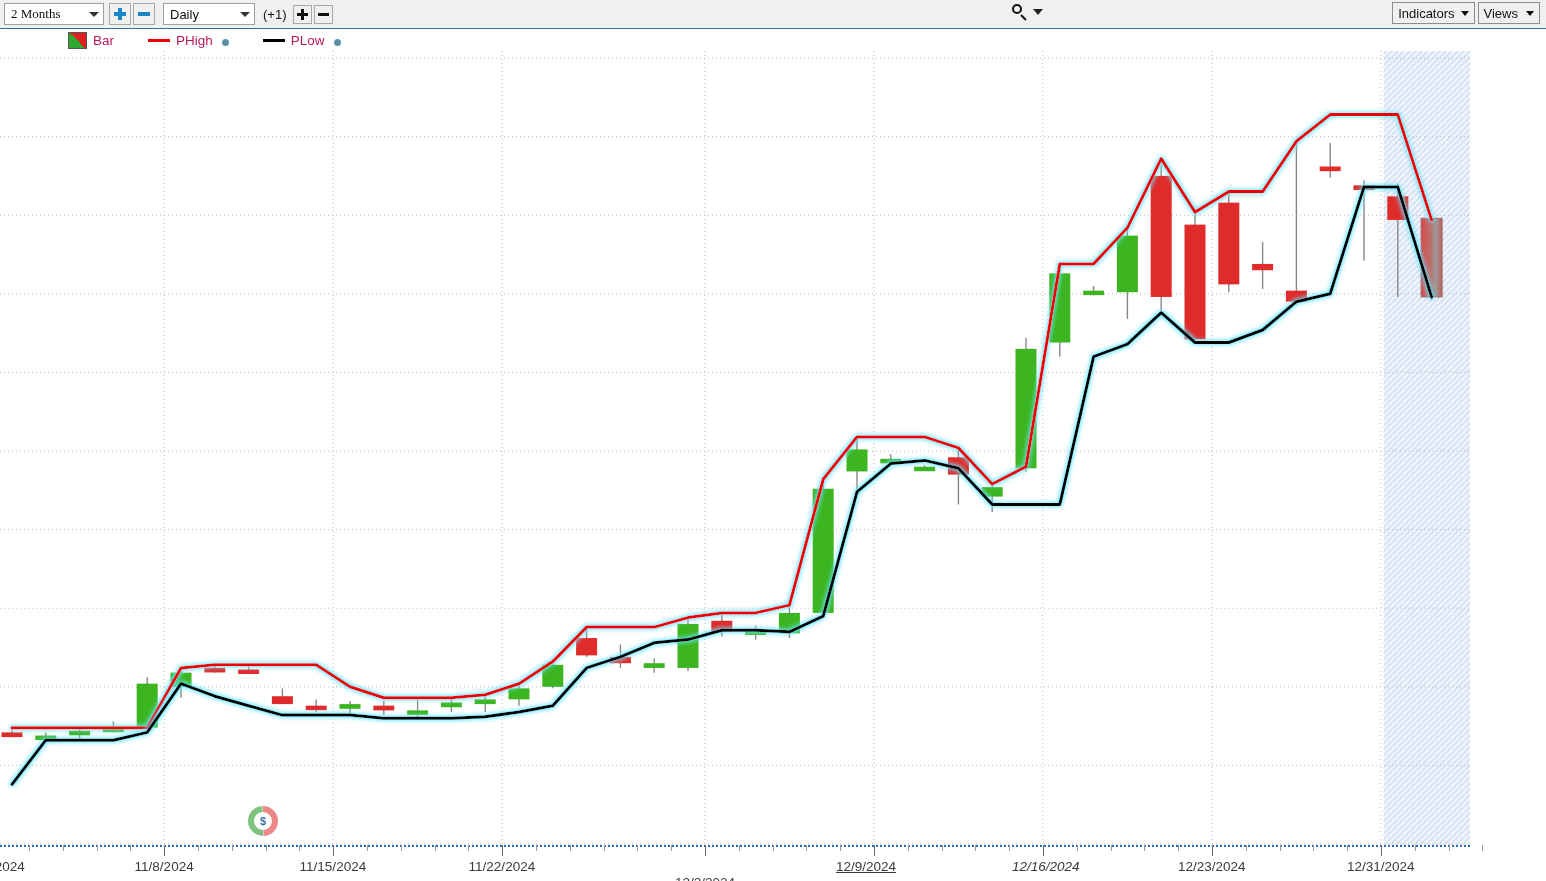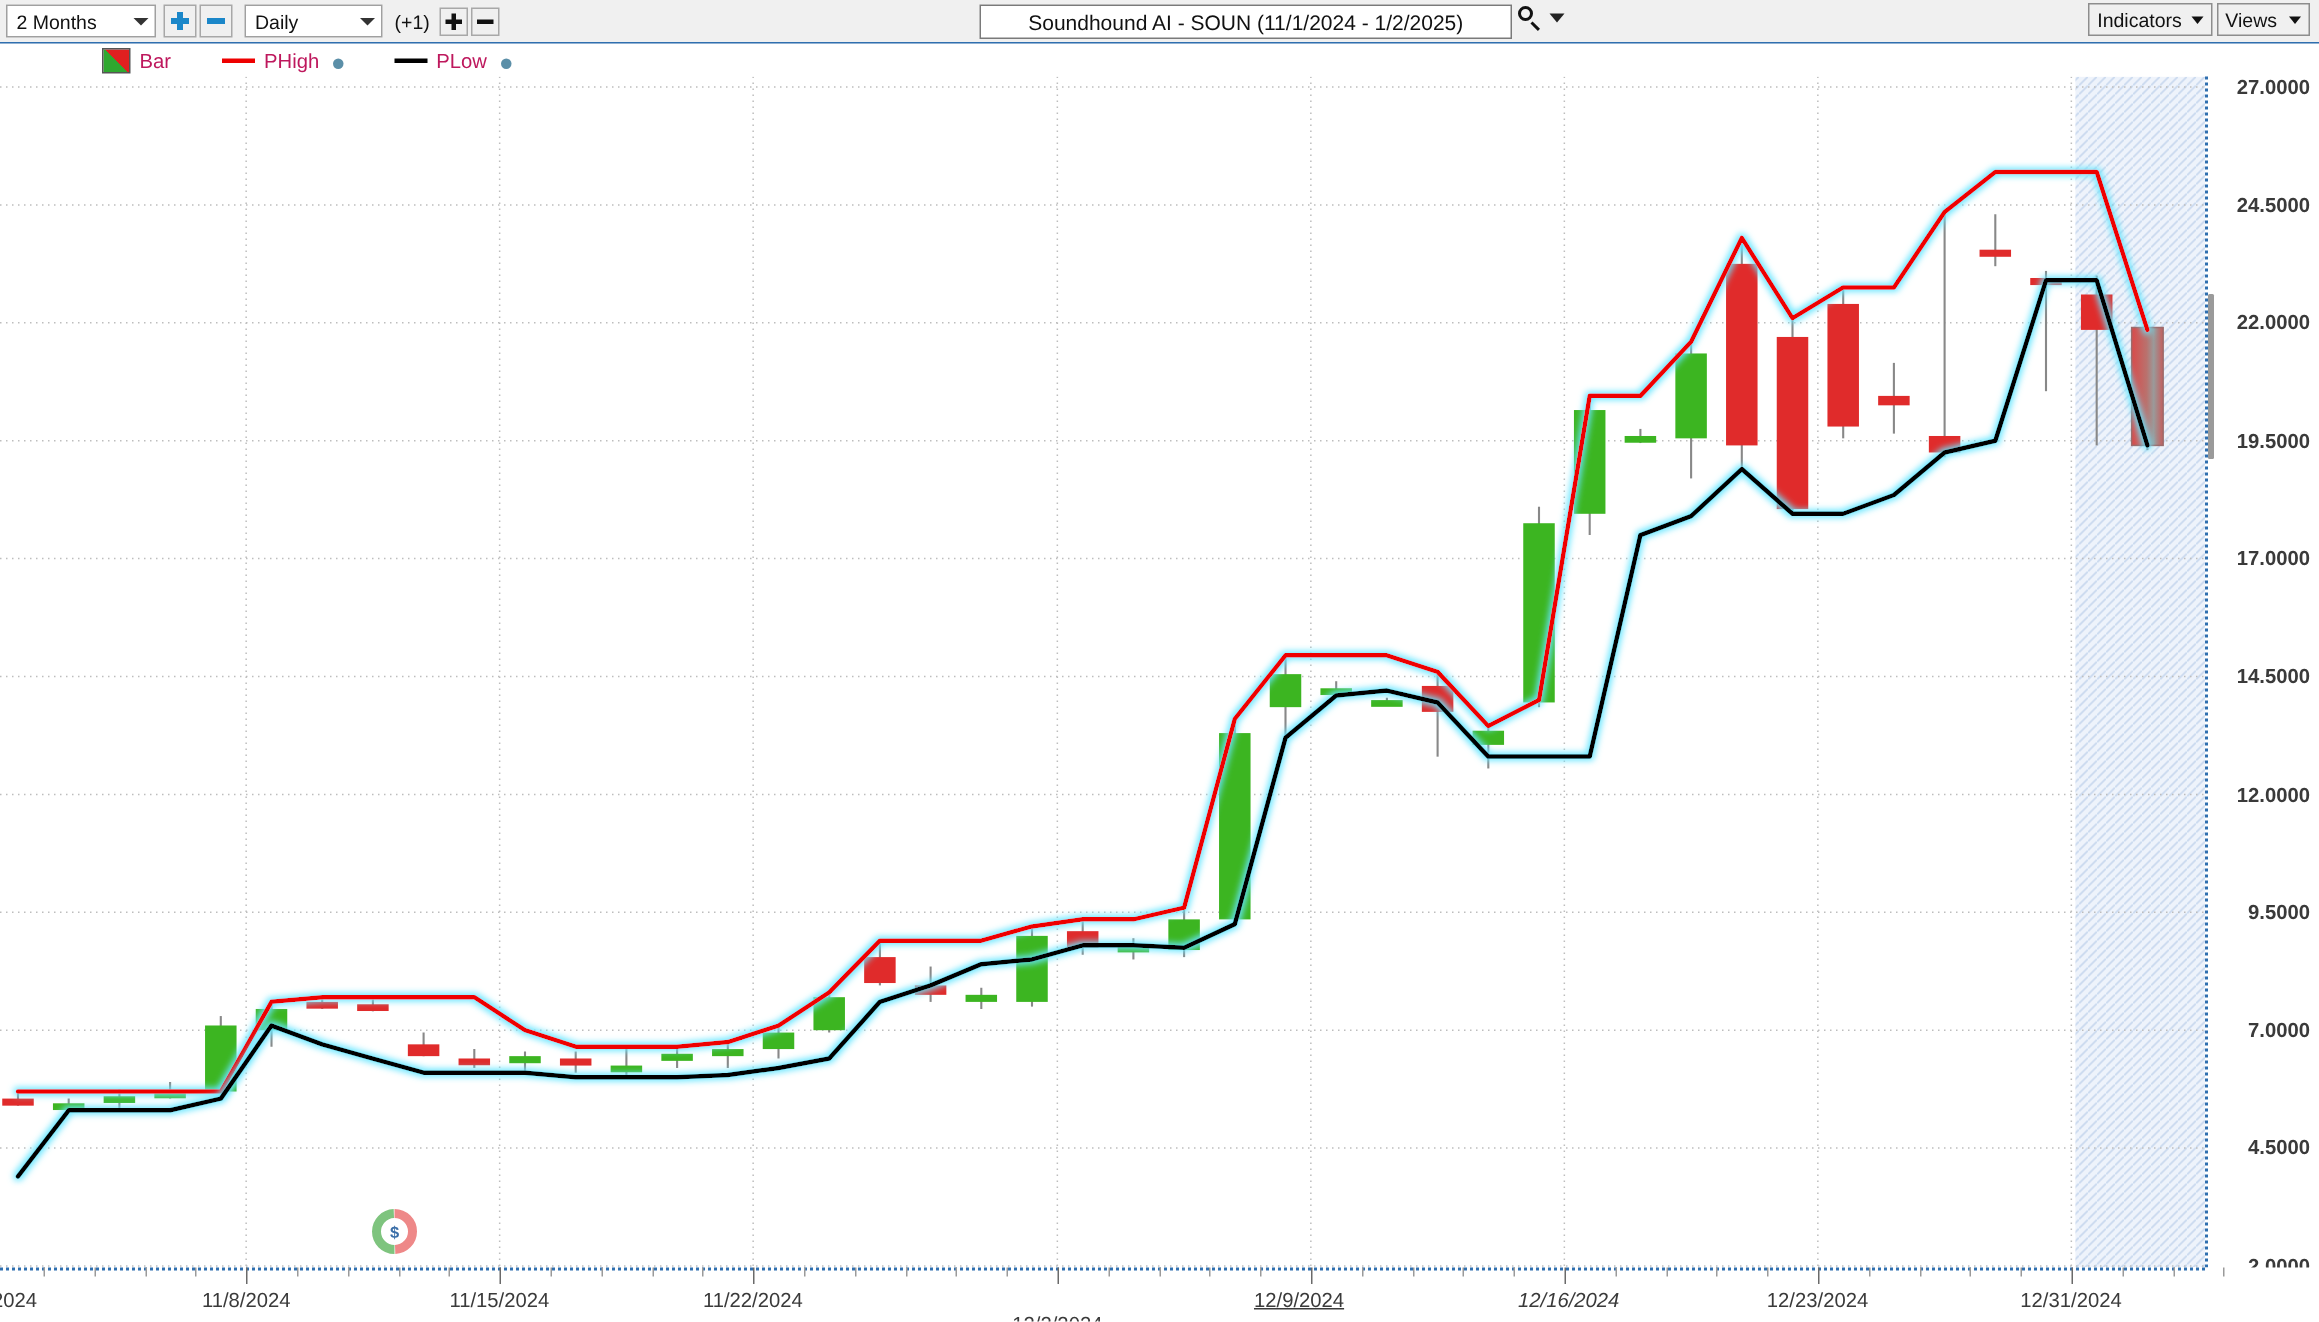--- a/index.html
+++ b/index.html
@@ -129,42 +129,39 @@
   svg{display:block;}
 </style>
 </head>
 <body>
 
 <div id="app">
 
   <div class="toolbar">
     <div class="tb-left">
 
-      <div class="combo" style="width:100px;">
+      <div class="combo" style="width:100px;font-family:Liberation Serif, serif;">
         <span class="cv">2 Months</span>
         <span class="carrow"></span>
       </div>
 
       <div class="sqbtn plus-blue"></div>
       <div class="sqbtn minus-blue" style="margin-right:8px;"></div>
 
       <div class="combo" style="width:88px;">
         <span class="cv">Daily</span>
         <span class="carrow"></span>
       </div>
 
       <span class="plusone">(+1)</span>
 
       <div class="sqbtn plus-blk" style="width:19px;height:19px;"></div>
       <div class="sqbtn minus-blk" style="width:19px;height:19px;"></div>
     </div>
 
-    <div class="symbolbox">
-      <span>Soundhound AI - SOUN (11/1/2024 - 1/2/2025)</span>
-    </div>
 
     <div class="searchwrap">
       <span class="magn"></span>
       <span class="dncaret"></span>
     </div>
 
     <div class="tb-right">
       <div class="tbtn">
         <span>Indicators</span>
         <span style="width:0;height:0;border-left:4px solid transparent;border-right:4px solid transparent;border-top:5px solid #111;"></span>
@@ -338,37 +335,20 @@
           <g>
             <circle cx="263" cy="770" r="12" fill="none" stroke="#e88" stroke-width="6" stroke-dasharray="37 38" transform="rotate(-90 263 770)"></circle>
             <circle cx="263" cy="770" r="12" fill="none" stroke="#7ec47e" stroke-width="6" stroke-dasharray="37 38" transform="rotate(90 263 770)"></circle>
             <circle cx="263" cy="770" r="6.5" fill="#fff"></circle>
             <text x="263" y="774" text-anchor="middle" font-size="11" font-family="&quot;Liberation Sans&quot;,sans-serif" font-weight="bold" fill="#3b6fa8">$</text>
           </g>
         </g>
     </svg>
   </div>
 
-  <div class="axis-right">
-    <div class="axis-sep"></div>
-    <div class="vscroll" id="price-scroll" style="top: 145.336px; height: 110.04px;"></div>
-    <div id="ylabels">
-        <div class="ylab" style="top: 7px;">27.0000</div>
-        <div class="ylab" style="top: 85.6px;">24.5000</div>
-        <div class="ylab" style="top: 164.2px;">22.0000</div>
-        <div class="ylab" style="top: 242.8px;">19.5000</div>
-        <div class="ylab" style="top: 321.4px;">17.0000</div>
-        <div class="ylab" style="top: 400px;">14.5000</div>
-        <div class="ylab" style="top: 478.6px;">12.0000</div>
-        <div class="ylab" style="top: 557.2px;">9.5000</div>
-        <div class="ylab" style="top: 635.8px;">7.0000</div>
-        <div class="ylab" style="top: 714.4px;">4.5000</div>
-        <div class="ylab" style="top: 793px;">2.0000</div>
-      </div>
-  </div>
 
   <div class="axis-bottom">
     <div class="axis-sep-b"></div>
     <div id="xaxis">
         <div class="xtick" style="left: 28.9px; height: 6px; background: rgb(154, 154, 154);"></div>
         <div class="xtick" style="left: 62.7px; height: 6px; background: rgb(154, 154, 154);"></div>
         <div class="xtick" style="left: 96.5px; height: 6px; background: rgb(154, 154, 154);"></div>
         <div class="xtick" style="left: 130.3px; height: 6px; background: rgb(154, 154, 154);"></div>
         <div class="xtick" style="left: 164.1px; height: 11px; background: rgb(106, 106, 106);"></div>
         <div class="xtick" style="left: 197.9px; height: 6px; background: rgb(154, 154, 154);"></div>

